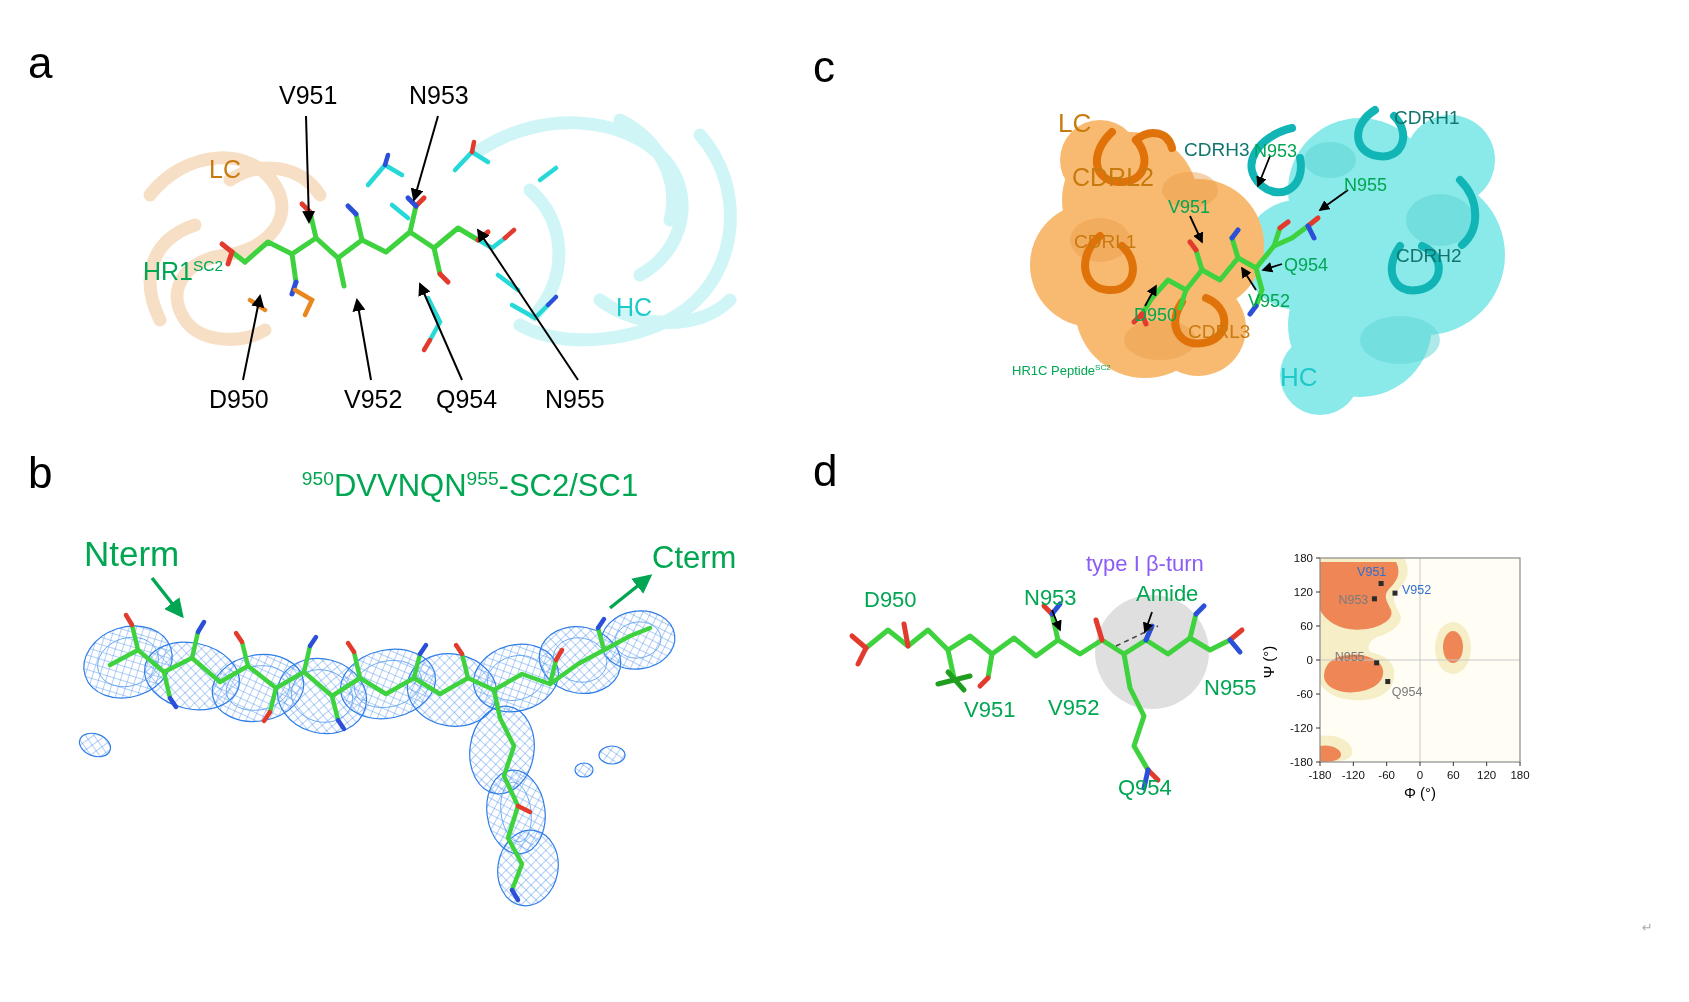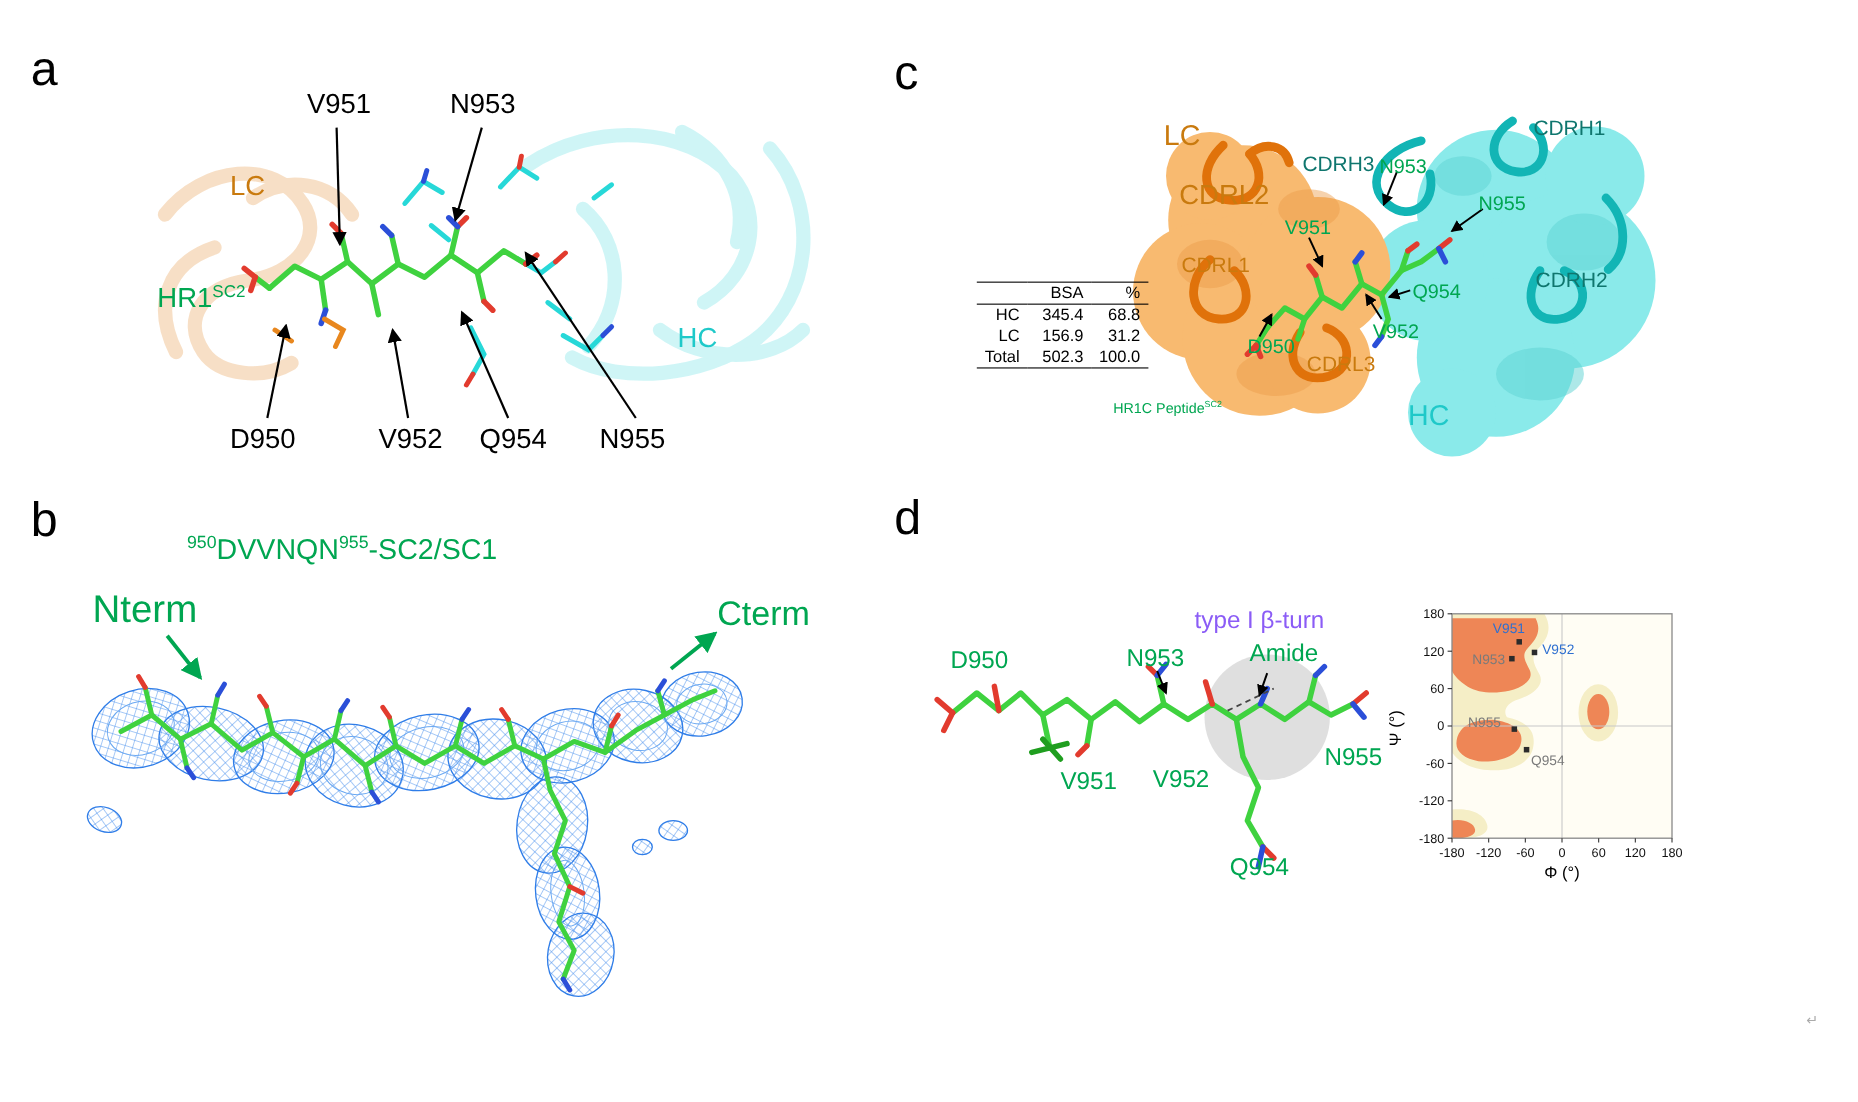--- a/index.html
+++ b/index.html
@@ -368,67 +368,41 @@
   <div class="lbl" style="left:409px;top:82px;font-size:25px">N953</div>
   <div class="lbl orange" style="left:209px;top:156px;font-size:25px">LC</div>
   <div class="lbl green" style="left:143px;top:258px;font-size:25px"><span>HR1</span><sup>SC2</sup></div>
   <div class="lbl cyan" style="left:616px;top:294px;font-size:25px">HC</div>
   <div class="lbl" style="left:209px;top:386px;font-size:25px">D950</div>
   <div class="lbl" style="left:344px;top:386px;font-size:25px">V952</div>
   <div class="lbl" style="left:436px;top:386px;font-size:25px">Q954</div>
   <div class="lbl" style="left:545px;top:386px;font-size:25px">N955</div>
 
   <div class="lbl panel-letter" style="left:28px;top:450px">b</div>
-  <div class="lbl green" style="left:170px;top:486px;width:600px;text-align:left;font-size:26px"><sup>950</sup><span>DVVNQN</span><sup>955</sup><span>-SC2/SC1</span></div>
+  <div class="lbl green" style="left:170px;top:470px;width:600px;text-align:center;font-size:31px"><sup>950</sup><span>DVVNQN</span><sup>955</sup><span>-SC2/SC1</span></div>
   <div class="lbl green" style="left:84px;top:536px;font-size:35px">Nterm</div>
   <div class="lbl green" style="left:652px;top:542px;font-size:31px">Cterm</div>
 
   <div class="lbl panel-letter" style="left:813px;top:44px">c</div>
   <div class="lbl orange" style="left:1058px;top:110px;font-size:26px">LC</div>
   <div class="lbl teal" style="left:1394px;top:108px;font-size:19px">CDRH1</div>
   <div class="lbl orange" style="left:1072px;top:164px;font-size:25px">CDRL2</div>
   <div class="lbl teal" style="left:1184px;top:140px;font-size:19px">CDRH3</div>
   <div class="lbl green" style="left:1254px;top:142px;font-size:18px">N953</div>
   <div class="lbl green" style="left:1344px;top:176px;font-size:18px">N955</div>
   <div class="lbl green" style="left:1168px;top:198px;font-size:18px">V951</div>
   <div class="lbl orange" style="left:1074px;top:232px;font-size:19px">CDRL1</div>
   <div class="lbl teal" style="left:1396px;top:246px;font-size:19px">CDRH2</div>
   <div class="lbl green" style="left:1284px;top:256px;font-size:18px">Q954</div>
   <div class="lbl green" style="left:1248px;top:292px;font-size:18px">V952</div>
   <div class="lbl green" style="left:1134px;top:306px;font-size:18px">D950</div>
   <div class="lbl orange" style="left:1188px;top:322px;font-size:19px">CDRL3</div>
   <div class="lbl cyan" style="left:1280px;top:364px;font-size:26px">HC</div>
   <div class="lbl green" style="left:1012px;top:364px;font-size:13px"><span>HR1C Peptide</span><sup>SC2</sup></div>
 
-  <table class="bsa-table">
-    <thead>
-      <tr>
-        <th></th>
-        <th>BSA</th>
-        <th>%</th>
-      </tr>
-    </thead>
-    <tbody>
-        <tr>
-          <td>HC</td>
-          <td>345.4</td>
-          <td>68.8</td>
-        </tr>
-        <tr>
-          <td>LC</td>
-          <td>156.9</td>
-          <td>31.2</td>
-        </tr>
-        <tr>
-          <td>Total</td>
-          <td>502.3</td>
-          <td>100.0</td>
-        </tr>
-      </tbody>
-  </table>
 
   <div class="lbl panel-letter" style="left:813px;top:448px">d</div>
   <div class="lbl gray" style="left:1086px;top:552px;font-size:22px">type I β-turn</div>
   <div class="lbl green" style="left:864px;top:588px;font-size:22px">D950</div>
   <div class="lbl green" style="left:1024px;top:586px;font-size:22px">N953</div>
   <div class="lbl green" style="left:1136px;top:582px;font-size:22px">Amide</div>
   <div class="lbl green" style="left:1204px;top:676px;font-size:22px">N955</div>
   <div class="lbl green" style="left:964px;top:698px;font-size:22px">V951</div>
   <div class="lbl green" style="left:1048px;top:696px;font-size:22px">V952</div>
   <div class="lbl green" style="left:1118px;top:776px;font-size:22px">Q954</div>

